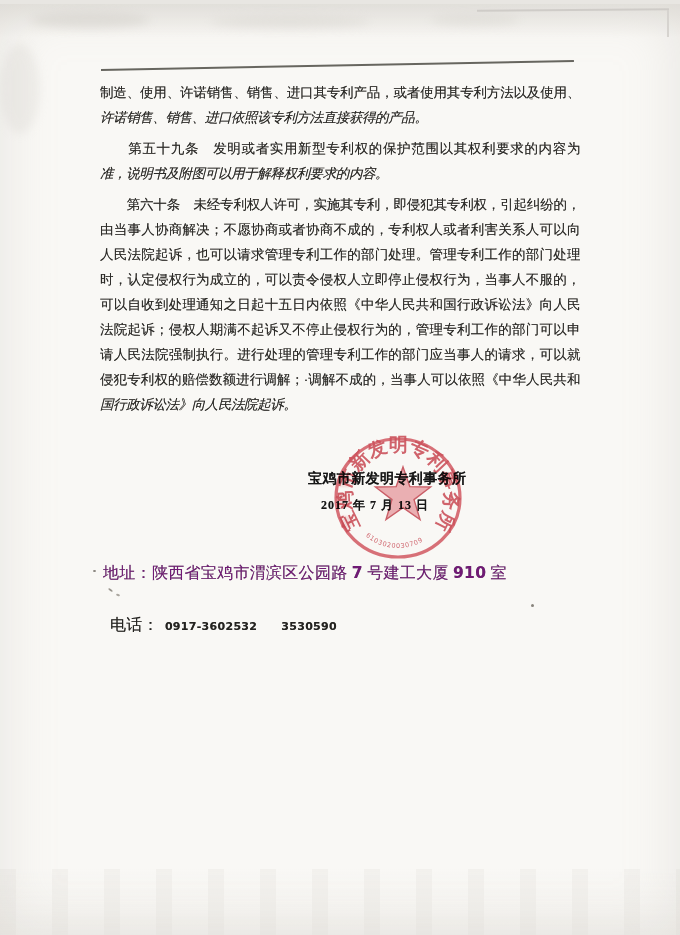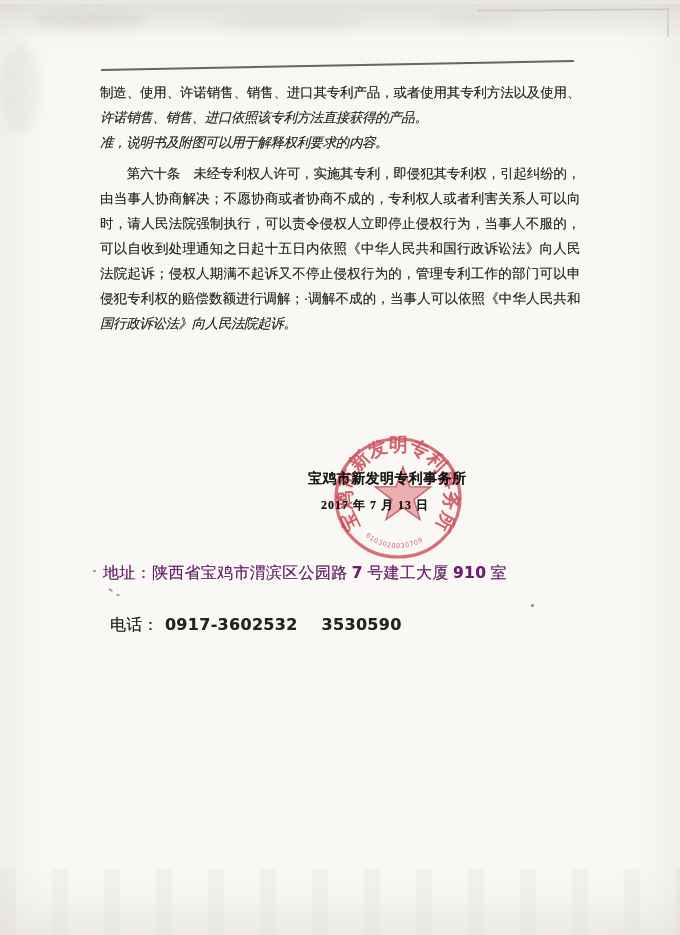--- a/index.html
+++ b/index.html
@@ -58,21 +58,21 @@
   .sg2{left:338px;top:490px;width:10px;height:13px;}
   .sg3{left:342px;top:512px;width:9px;height:12px;}
 
   
   .addr{position:absolute;left:103px;top:559px;font-size:16px;color:#701a75;
     letter-spacing:.3px;text-shadow:0 0 .5px rgba(36,35,32,.55);}
   .addr .num,.phone .num{font-family:"DejaVu Sans","Liberation Sans",sans-serif;
     font-weight:600;font-size:15.5px;}
   .phone{position:absolute;left:110px;top:611px;font-size:16px;color:#242320;
     letter-spacing:.3px;text-shadow:0 0 .5px rgba(36,35,32,.55);}
-  .phone .num{font-size:16px;margin-left:6px;}
+  .phone .num{font-size:11px;margin-left:6px;}
   .phone .num.gap{margin-left:24px;}
 </style>
 </head>
 <body>
 
 <div class="page">
 
   <div class="smudge-top"></div>
   <div class="blob b1"></div>
   <div class="blob b2"></div>
@@ -85,26 +85,29 @@
   <div class="speck s1"></div>
   <div class="speck s2"></div>
   <div class="speck s3"></div>
   <div class="speck s4"></div>
   <div class="speck s5"></div>
 
   <div class="bodytext">
 
   <div class="line full">制造、使用、许诺销售、销售、进口其专利产品，或者使用其专利方法以及使用、</div>
       <div class="line end">许诺销售、销售、进口依照该专利方法直接获得的产品。</div>
+      <div class="line full p">　　第五十九条　发明或者实用新型专利权的保护范围以其权利要求的内容为</div>
       <div class="line end">准，说明书及附图可以用于解释权利要求的内容。</div>
       <div class="line full p">　　第六十条　未经专利权人许可，实施其专利，即侵犯其专利权，引起纠纷的，</div>
       <div class="line full">由当事人协商解决；不愿协商或者协商不成的，专利权人或者利害关系人可以向</div>
-      <div class="line full">时，请人民法院强制执行，可以责令侵权人立即停止侵权行为，当事人不服的，</div>
+      <div class="line full">人民法院起诉，也可以请求管理专利工作的部门处理。管理专利工作的部门处理</div>
+      <div class="line full">时，认定侵权行为成立的，可以责令侵权人立即停止侵权行为，当事人不服的，</div>
       <div class="line full">可以自收到处理通知之日起十五日内依照《中华人民共和国行政诉讼法》向人民</div>
       <div class="line full">法院起诉；侵权人期满不起诉又不停止侵权行为的，管理专利工作的部门可以申</div>
+      <div class="line full">请人民法院强制执行。进行处理的管理专利工作的部门应当事人的请求，可以就</div>
       <div class="line full">侵犯专利权的赔偿数额进行调解；·调解不成的，当事人可以依照《中华人民共和</div>
       <div class="line end">国行政诉讼法》向人民法院起诉。</div>
     </div>
 
   <div class="sig-org">宝鸡市新发明专利事务所</div>
   <div class="sig-date">2017 年 7 月 13 日</div>
 
   <div class="seal-ghost sg1"></div>
   <div class="seal-ghost sg2"></div>
   <div class="seal-ghost sg3"></div>

